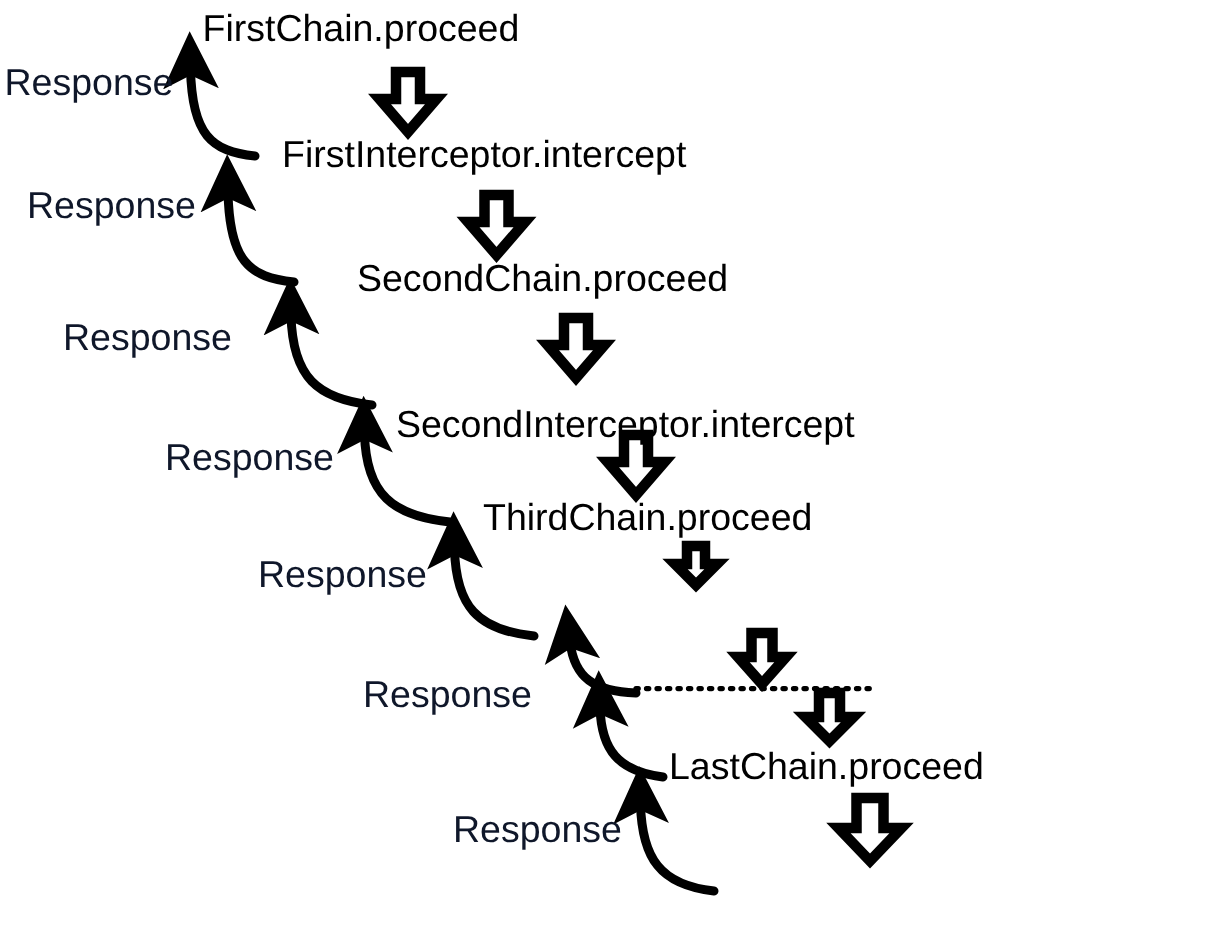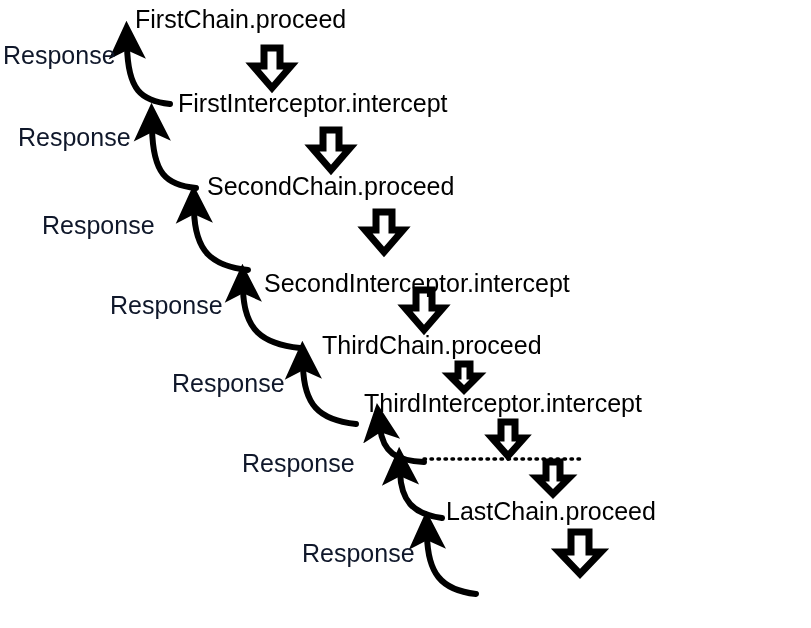--- a/index.html
+++ b/index.html
@@ -75,29 +75,28 @@
       <path d="M 300,348 C 262,344 244,330 243,289"></path>
       <path d="M 356,424 C 318,420 304,404 303,366"></path>
       <path d="M 424,462 C 396,461 383,452 380,428"></path>
       <path d="M 442,518 C 412,514 401,500 400,472"></path>
       <path d="M 476,594 C 440,590 428,572 427,536"></path>
     </g>
   </svg>
 
   <div class="node-label" style="left:135px; top:4px;">FirstChain.proceed</div>
 
-  <div class="node-label" style="left:178px; top:88px;">FirstInterceptor.intercept</div>
+  <div class="node-label" style="left:188px; top:88px;">FirstInterceptor.intercept</div>
 
-  <div class="node-label" style="left:207px; top:171px;">SecondChain.proceed</div>
+  <div class="node-label" style="left:238px; top:171px;">SecondChain.proceed</div>
 
   <div class="node-label" style="left:264px; top:268px;">SecondInterceptor.intercept</div>
 
   <div class="node-label" style="left:322px; top:330px;">ThirdChain.proceed</div>
 
-  <div class="node-label" style="left:364px; top:388px;">ThirdInterceptor.intercept</div>
 
   <div class="node-label" style="left:446px; top:496px;">LastChain.proceed</div>
 
 
   <div class="resp-label" style="left:3px; top:40px;">Response</div>
 
   <div class="resp-label" style="left:18px; top:122px;">Response</div>
 
   <div class="resp-label" style="left:42px; top:210px;">Response</div>
 

